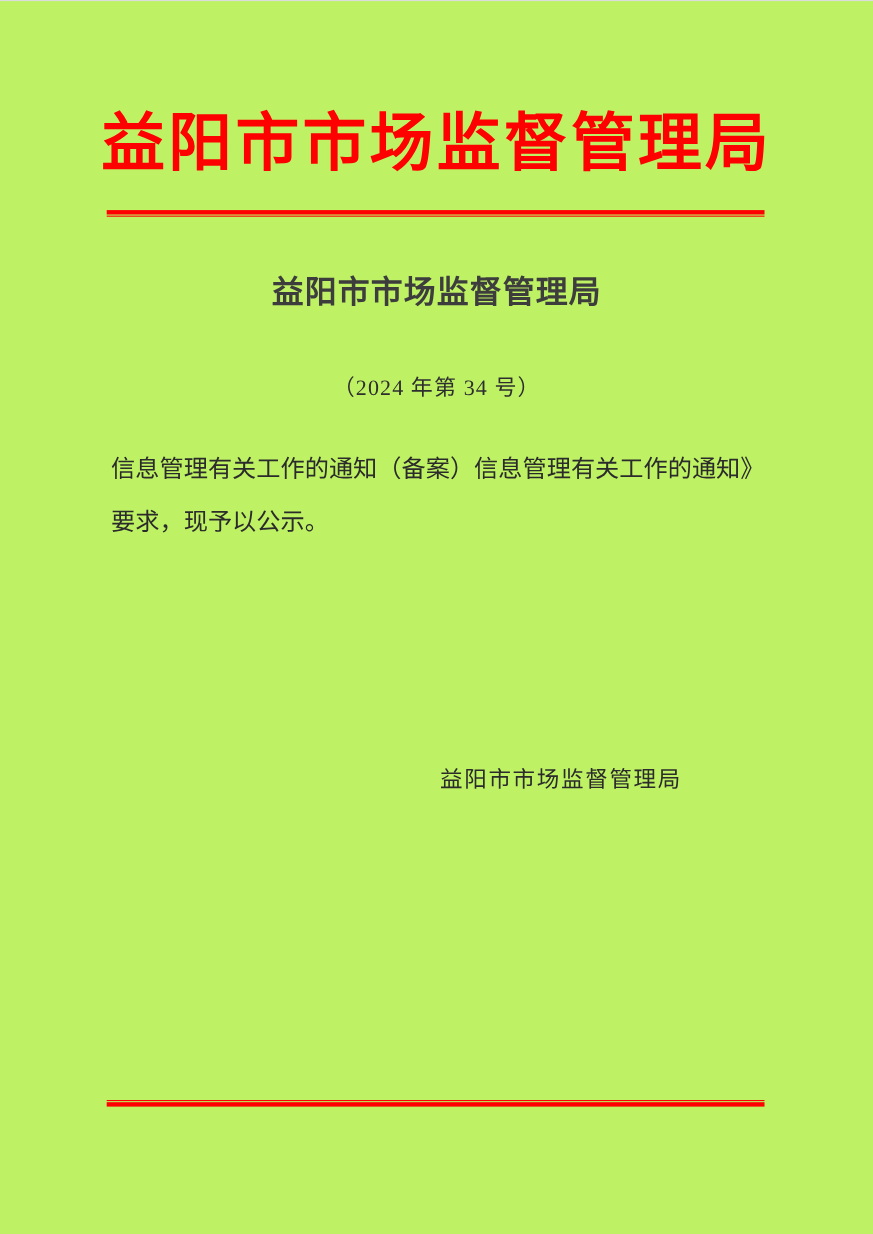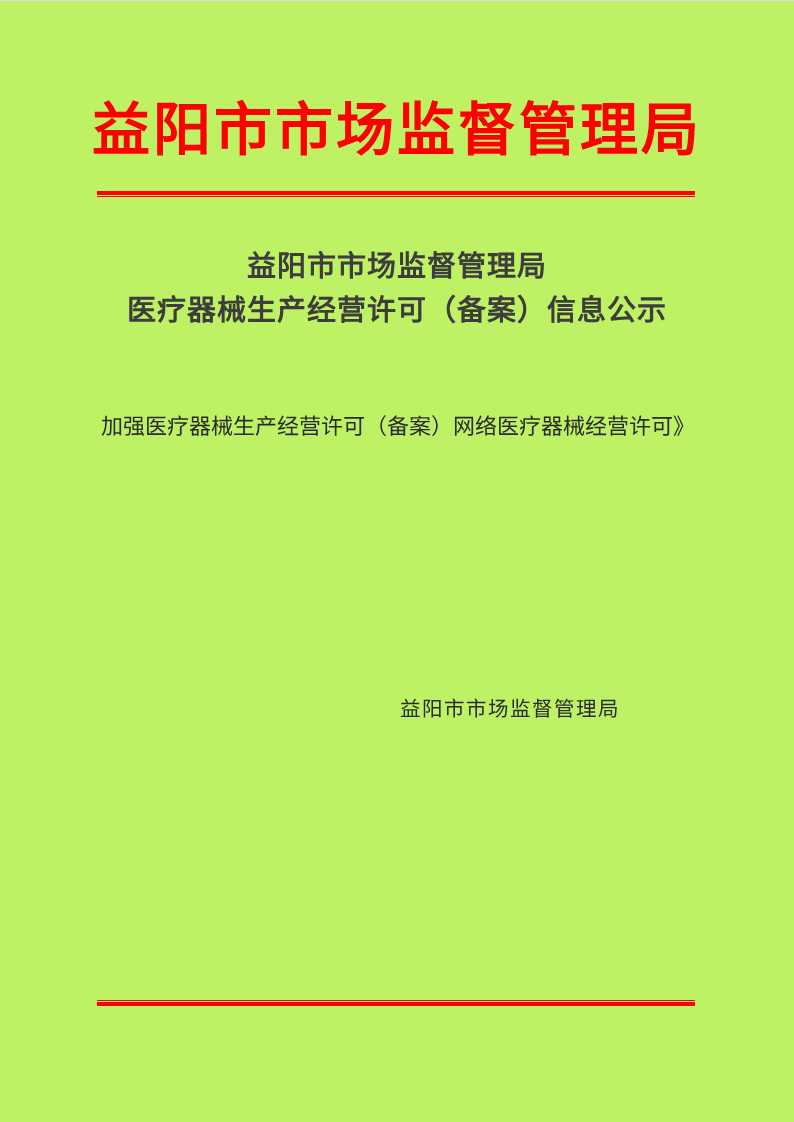--- a/index.html
+++ b/index.html
@@ -123,26 +123,27 @@
 <body>
 
 <div class="page">
 
   <div class="letterhead">益阳市市场监督管理局</div>
 
   <div class="rule rule-top"></div>
 
   <div class="doc-title">
     <div>益阳市市场监督管理局</div>
-    <div>医疗器械生产经营许可（备案）信息公示</div>
   </div>
 
+  <div class="doc-number">（2024 年第 34 号）</div>
 
   <div class="doc-body">
-    <div class="body-line">加强医疗器械生产经营许可（备案）网络医疗器械经营许可》</div>
+    <div class="body-line">信息管理有关工作的通知（备案）信息管理有关工作的通知》</div>
+    <div class="body-line last">要求，现予以公示。</div>
   </div>
 
   <div class="signature">
     <div class="signature-agency">益阳市市场监督管理局</div>
   </div>
 
   <div class="rule rule-bottom"></div>
 
 </div>
 

